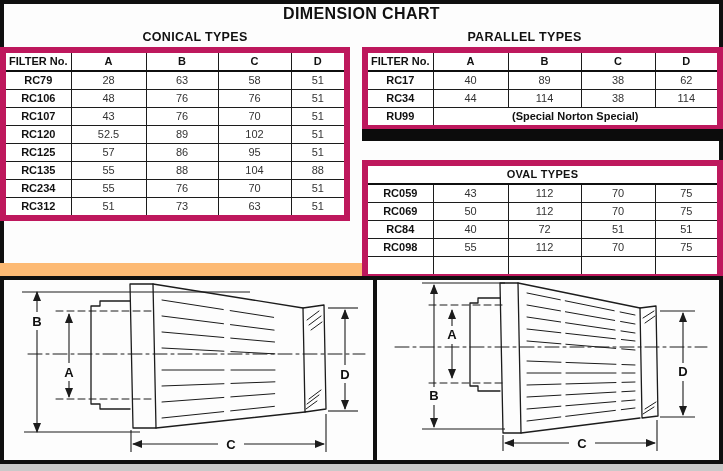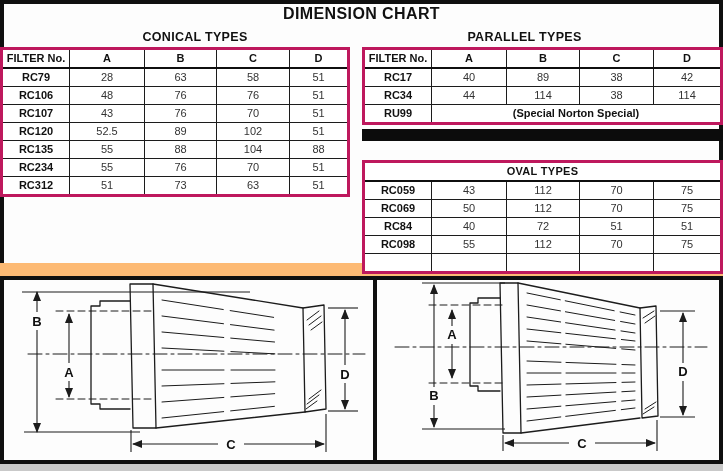--- a/index.html
+++ b/index.html
@@ -8,21 +8,21 @@
   
   .top-frame{position:absolute;left:0;top:0;width:723px;height:263px;box-sizing:border-box;
              border:4px solid #0f0f0f;border-bottom:none;background:#fdfdfd;}
   .chart-title{position:absolute;left:0;top:5px;width:723px;text-align:center;
                font-size:16px;font-weight:bold;letter-spacing:.4px;}
   .type-label{position:absolute;top:30px;font-size:12.5px;font-weight:bold;text-align:center;letter-spacing:.3px;}
   .type-label.conical{left:0;width:350px;margin-left:20px;}
   .type-label.parallel{left:344px;width:361px;}
   
   table.dim{position:absolute;border-collapse:collapse;table-layout:fixed;background:#fff;
-            border:3px solid #be185d;padding-left:28px;}
+            border:6px solid #be185d;padding-left:28px;}
   table.dim td,table.dim th{border:1.5px solid #1c1c1c;height:17px;padding:0;margin:0;
             text-align:center;vertical-align:middle;font-size:11px;line-height:1;}
   table.dim thead th{border-bottom:2.5px solid #0f0f0f;font-weight:bold;}
   .fno{font-weight:bold;}
   .val{font-weight:normal;color:#333;}
   .t-conical{left:0;top:47px;width:350px;}
   .t-parallel{left:362px;top:47px;width:361px;}
   .t-oval{left:362px;top:146px;width:361px;border-bottom:4px solid #0f0f0f;margin-top:14px;}
   .oval-title th{font-size:13px;font-weight:bold;height:20px;border-bottom:2.5px solid #0f0f0f;letter-spacing:.3px;}
   .special-note{font-weight:bold;}
@@ -91,20 +91,27 @@
           <td class="val">51</td>
         </tr>
       <tr>
           <td class="fno">RC120</td>
           <td class="val">52.5</td>
           <td class="val">89</td>
           <td class="val">102</td>
           <td class="val">51</td>
         </tr>
       <tr>
+          <td class="fno">RC125</td>
+          <td class="val">57</td>
+          <td class="val">86</td>
+          <td class="val">95</td>
+          <td class="val">51</td>
+        </tr>
+      <tr>
           <td class="fno">RC135</td>
           <td class="val">55</td>
           <td class="val">88</td>
           <td class="val">104</td>
           <td class="val">88</td>
         </tr>
       <tr>
           <td class="fno">RC234</td>
           <td class="val">55</td>
           <td class="val">76</td>
@@ -137,21 +144,21 @@
         <th>C</th>
         <th>D</th>
       </tr>
     </thead>
     <tbody>
       <tr>
           <td class="fno">RC17</td>
           <td class="val">40</td>
           <td class="val">89</td>
           <td class="val">38</td>
-          <td class="val">42</td>
+          <td class="val">62</td>
         </tr>
       <tr>
           <td class="fno">RC34</td>
           <td class="val">44</td>
           <td class="val">114</td>
           <td class="val">38</td>
           <td class="val">114</td>
         </tr>
       <tr>
         <td class="fno">RU99</td>

